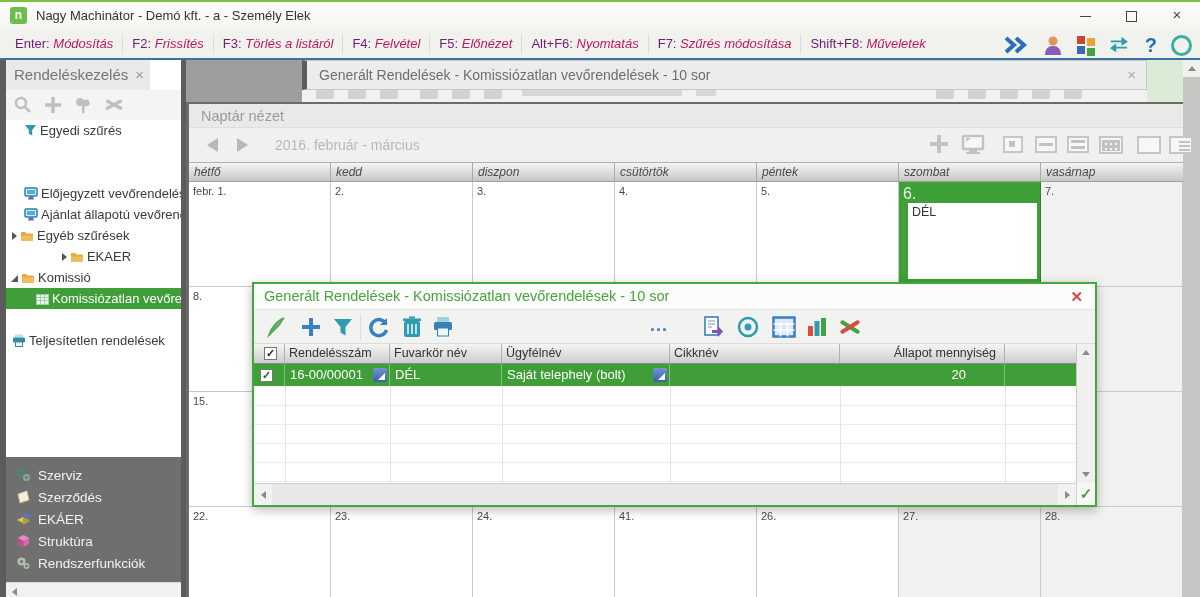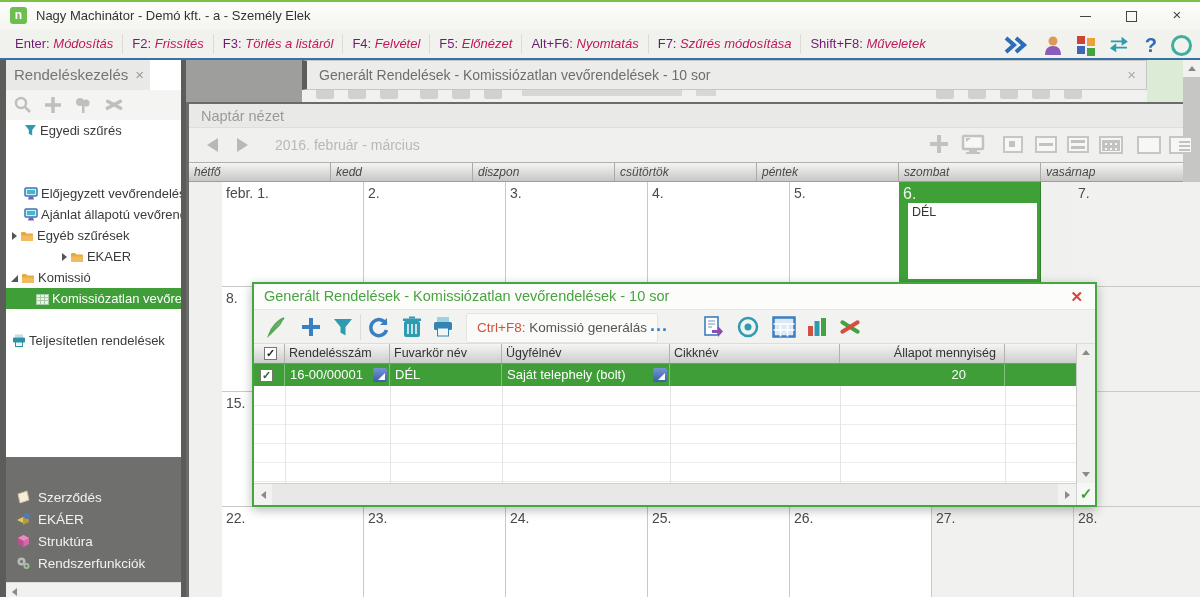--- a/index.html
+++ b/index.html
@@ -61,21 +61,21 @@
 
   
   #calwin{left:186px;top:100px;width:997px;height:497px;background:#f0f0ee;border-top:2px solid #6b6b69;border-left:3px solid #6b6b69;box-sizing:border-box;z-index:5;}
   #cal-title{left:0;top:0;width:994px;height:24px;background:#e9e9e7;border-bottom:1px solid #dedede;line-height:24px;font-size:14.5px;color:#9a9a98;padding-left:12px;box-sizing:border-box;}
   #cal-nav{left:0;top:24px;width:994px;height:34px;background:#f0f0ee;}
   .navarr{top:10px;width:0;height:0;border-top:7px solid transparent;border-bottom:7px solid transparent;}
   #cal-period{left:86px;top:0;height:34px;line-height:34px;font-size:14px;color:#b8b8b6;}
   .calico{position:absolute;top:8px;box-sizing:border-box;border:2px solid #c6c6c4;background:#f7f7f5;}
   #cal-dayhead{left:0;top:58px;width:994px;height:20px;background:linear-gradient(#f4f4f2,#c7c7c5);border-top:1px solid #b0b0ae;border-bottom:1px solid #9f9f9d;box-sizing:border-box;font-style:italic;}
   .dh{position:absolute;top:0;width:142px;height:18px;line-height:18px;font-size:12px;color:#4a4a48;padding-left:5px;box-sizing:border-box;border-right:1px solid #aaaaa8;}
-  .cell{position:absolute;width:142px;background:#fff;border-right:1px solid #c9c9c7;border-bottom:1px solid #c9c9c7;box-sizing:border-box;font-size:14px;color:#4a4a48;margin-left:33px;}
+  .cell{position:absolute;width:142px;background:#fff;border-right:1px solid #c9c9c7;border-bottom:1px solid #c9c9c7;box-sizing:border-box;font-size:11px;color:#4a4a48;}
   .cell.wkend{background:#f1f1ef;}
   .cnum{position:absolute;left:4px;top:3px;}
   #selcell{position:absolute;background:#3fa037;border-right:1px solid #2f8029;border-bottom:1px solid #2f8029;box-sizing:border-box;}
   #selcell .cnum{color:#eef6ec;}
   #selbody{position:absolute;left:9px;top:21px;right:3px;bottom:7px;background:#fff;font-size:12.5px;color:#333;padding:2px 4px;box-sizing:border-box;}
 
   
   #dialog{left:252px;top:280px;width:845px;height:225px;background:#fff;border:2px solid #44a63e;box-sizing:border-box;z-index:10;box-shadow:0 3px 10px rgba(0,0,0,.28);}
   #dlg-title{left:0;top:0;width:841px;height:26px;background:#fcfcfa;border-bottom:1px solid #e4e4e2;box-sizing:border-box;}
   #dlg-title-text{left:10px;top:0;height:25px;line-height:25px;font-size:14.5px;color:#48a340;white-space:nowrap;}
@@ -200,20 +200,26 @@
               <rect x="0.5" y="0.5" width="12" height="10" fill="#eaf4ea" stroke="#a5cca5"></rect>
               <path d="M0.5 3.5 H12.5 M0.5 6.5 H12.5 M4.5 0.5 V10.5 M8.5 0.5 V10.5" stroke="#a5cca5" fill="none"></path>
             </svg></span><span>Komissiózatlan vevőre</span></div>
       <div class="ti" style="top:210px;padding-left:6px;"><span class="ti-ic"><svg width="14" height="13" viewBox="0 0 14 13">
               <rect x="3" y="0.5" width="8" height="3" fill="#bfe0ea"></rect>
               <rect x="1" y="3.5" width="12" height="5" rx="1" fill="#2f8fa5"></rect>
               <rect x="3.5" y="8" width="7" height="4.5" fill="#eef6f8" stroke="#2f8fa5"></rect>
             </svg></span><span>Teljesítetlen rendelések</span></div>
     </div>
     <div id="lp-dark" class="abs">
+      <div class="di" style="top:8px;"><span class="di-ic"><svg width="15" height="14" viewBox="0 0 15 14">
+              <circle cx="5" cy="5" r="4" fill="#4d8578"></circle>
+              <circle cx="5" cy="5" r="1.5" fill="#6f6f6d"></circle>
+              <circle cx="10.5" cy="9.5" r="3.5" fill="#87a59b"></circle>
+              <circle cx="10.5" cy="9.5" r="1.3" fill="#6f6f6d"></circle>
+            </svg></span><span>Szerviz</span></div>
       <div class="di" style="top:30px;"><span class="di-ic"><svg width="15" height="14" viewBox="0 0 15 14">
               <path d="M2 4 L11 1 L13 10 L4 13 Z" fill="#f4eeda" stroke="#c9bd98"></path>
             </svg></span><span>Szerződés</span></div>
       <div class="di" style="top:52px;"><span class="di-ic"><svg width="15" height="14" viewBox="0 0 15 14">
               <path d="M1 8 L7 5 L13 8 L7 11 Z" fill="#e3c75a"></path>
               <path d="M7 5 L13 8 V10 L7 13 Z" fill="#b89b3a"></path>
               <circle cx="11" cy="4" r="3" fill="#5577bb"></circle>
             </svg></span><span>EKÁER</span></div>
       <div class="di" style="top:74px;"><span class="di-ic"><svg width="15" height="14" viewBox="0 0 15 14">
               <path d="M7.5 1 L13 4 V10 L7.5 13 L2 10 V4 Z" fill="#d667a8"></path>
@@ -349,21 +355,21 @@
     <div class="cell" style="left:0;top:403px;height:92px;border-bottom:none;">
         <span class="cnum">22.</span>
       </div>
     <div class="cell" style="left:142px;top:403px;height:92px;border-bottom:none;">
         <span class="cnum">23.</span>
       </div>
     <div class="cell" style="left:284px;top:403px;height:92px;border-bottom:none;">
         <span class="cnum">24.</span>
       </div>
     <div class="cell" style="left:426px;top:403px;height:92px;border-bottom:none;">
-        <span class="cnum">25.</span>
+        <span class="cnum">41.</span>
       </div>
     <div class="cell" style="left:568px;top:403px;height:92px;border-bottom:none;">
         <span class="cnum">26.</span>
       </div>
     <div class="cell wkend" style="left:710px;top:403px;height:92px;border-bottom:none;">
         <span class="cnum">27.</span>
       </div>
     <div class="cell wkend" style="left:852px;top:403px;height:92px;border-bottom:none;">
         <span class="cnum">28.</span>
       </div>
@@ -394,21 +400,20 @@
           <rect x="2" y="5" width="16" height="16" rx="2" fill="#2f9bb0"></rect>
           <rect x="1" y="2.5" width="18" height="2.5" fill="#2f9bb0"></rect>
           <rect x="7" y="0.5" width="6" height="2" fill="#2f9bb0"></rect>
           <path d="M6 8 V18 M10 8 V18 M14 8 V18" stroke="#eaf6f8" stroke-width="1.6"></path>
         </svg>
       <svg class="dtico" style="left:178px;" width="22" height="22" viewBox="0 0 22 22">
           <rect x="5" y="1" width="12" height="5" fill="#9fd2e0"></rect>
           <rect x="2" y="6" width="18" height="8" rx="1.5" fill="#3583b3"></rect>
           <rect x="5.5" y="12" width="11" height="8" fill="#eef6f8" stroke="#3583b3"></rect>
         </svg>
-      <div id="gen-btn" class="abs"><span id="gen-key">Ctrl+F8:</span> <span id="gen-label">Komissió generálás</span></div>
       <div id="dots" class="abs">...</div>
       <svg class="dtico" style="left:448px;" width="22" height="22" viewBox="0 0 22 22">
           <rect x="3" y="1" width="13" height="18" fill="#fff" stroke="#3a7fc1" stroke-width="1.6"></rect>
           <path d="M6 5 H13 M6 8 H13 M6 11 H10" stroke="#9fb8d4" stroke-width="1.4"></path>
           <path d="M10 14 H16 V10 L21 15.5 L16 21 V17 H10 Z" fill="#8a4fb0"></path>
         </svg>
       <svg class="dtico" style="left:482px;" width="24" height="22" viewBox="0 0 24 22">
           <circle cx="12" cy="11" r="9" fill="none" stroke="#2f9bb0" stroke-width="2.5"></circle>
           <circle cx="12" cy="11" r="3.5" fill="#2f9bb0"></circle>
         </svg>

